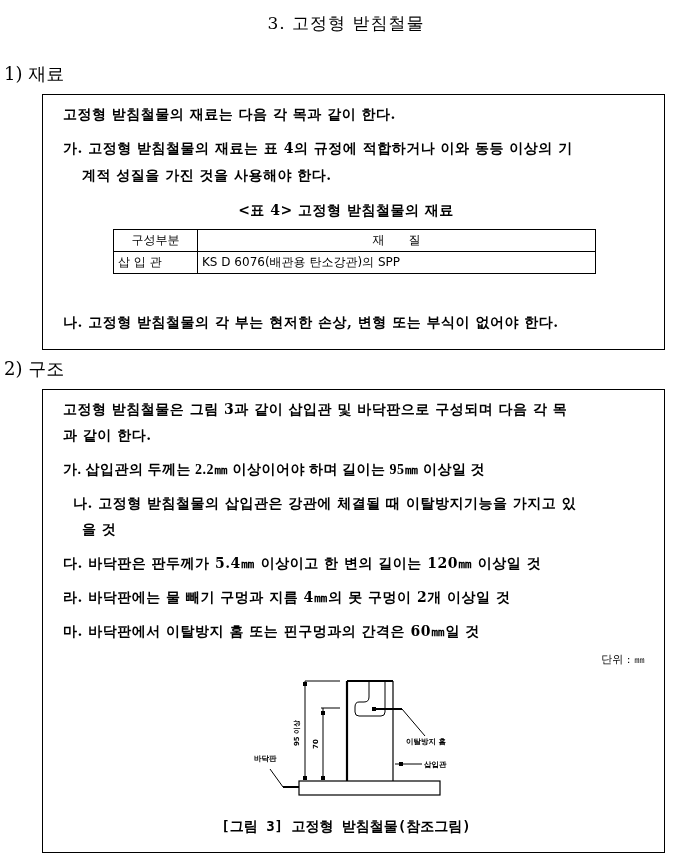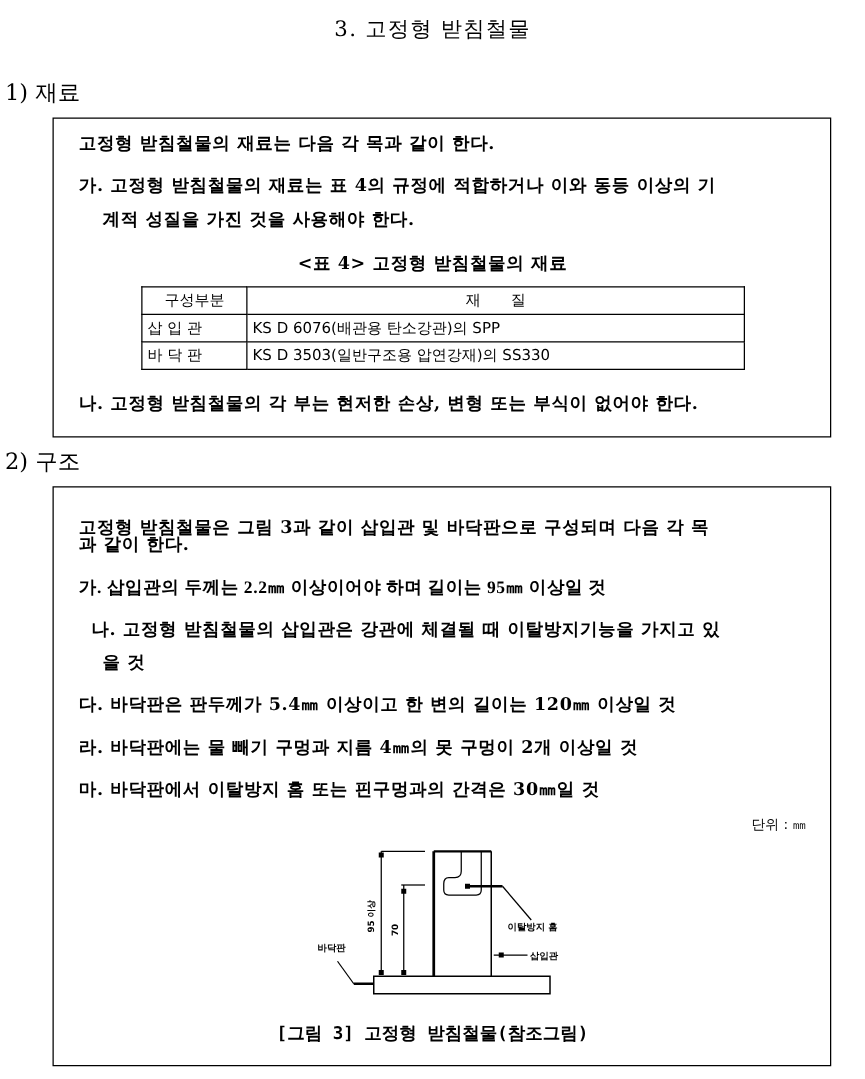--- a/index.html
+++ b/index.html
@@ -35,40 +35,36 @@
 <table class="t4">
   <tbody>
       <tr>
     <td class="c1 ctr">구성부분</td>
     <td class="ctr">재　　질</td>
   </tr>
   <tr>
     <td class="c1">삽 입 관</td>
     <td>KS D 6076(배관용 탄소강관)의 SPP</td>
   </tr>
-  <tr>
-    <td class="c1">바 닥 판</td>
-    <td>KS D 3503(일반구조용 압연강재)의 SS330</td>
-  </tr>
 </tbody>
   </table>
 
 <div class="abs p" style="left:63px;top:314px;">나. 고정형 받침철물의 각 부는 현저한 손상, 변형 또는 부식이 없어야 한다.</div>
 
 <div class="abs sec" style="top:357px;">2) 구조</div>
 
 <div class="abs box" style="left:42px;top:389px;width:623px;height:464px;"></div>
-<div class="abs p" style="left:63px;top:401px;margin-top:12px;">고정형 받침철물은 그림 3과 같이 삽입관 및 바닥판으로 구성되며 다음 각 목</div>
+<div class="abs p" style="left:63px;top:401px;">고정형 받침철물은 그림 3과 같이 삽입관 및 바닥판으로 구성되며 다음 각 목</div>
 <div class="abs p" style="left:63px;top:427px;">과 같이 한다.</div>
 <div class="abs p" style="left:63px;top:461px;font-family:Liberation Serif, serif;">가. 삽입관의 두께는 2.2㎜ 이상이어야 하며 길이는 95㎜ 이상일 것</div>
 <div class="abs p" style="left:73px;top:495px;">나. 고정형 받침철물의 삽입관은 강관에 체결될 때 이탈방지기능을 가지고 있</div>
 <div class="abs p" style="left:82px;top:521px;">을 것</div>
 <div class="abs p" style="left:63px;top:555px;">다. 바닥판은 판두께가 5.4㎜ 이상이고 한 변의 길이는 120㎜ 이상일 것</div>
 <div class="abs p" style="left:63px;top:589px;">라. 바닥판에는 물 빼기 구멍과 지름 4㎜의 못 구멍이 2개 이상일 것</div>
-<div class="abs p" style="left:63px;top:623px;">마. 바닥판에서 이탈방지 홈 또는 핀구멍과의 간격은 30㎜일 것</div>
+<div class="abs p" style="left:63px;top:623px;">마. 바닥판에서 이탈방지 홈 또는 핀구멍과의 간격은 60㎜일 것</div>
 <div class="abs unit" style="right:47px;top:652px;">단위 : ㎜</div>
 
 <svg class="abs" style="left:0;top:0;" width="692" height="863">
   <g stroke="#000" fill="none">
 
     <rect x="299" y="781" width="141" height="14" stroke-width="1.2" fill="#fff"></rect>
 
     <line x1="347" y1="681" x2="347" y2="781" stroke-width="2.2"></line>
     <line x1="347" y1="681" x2="393" y2="681" stroke-width="1.8"></line>
     <line x1="393" y1="681" x2="393" y2="781" stroke-width="1.2"></line>

